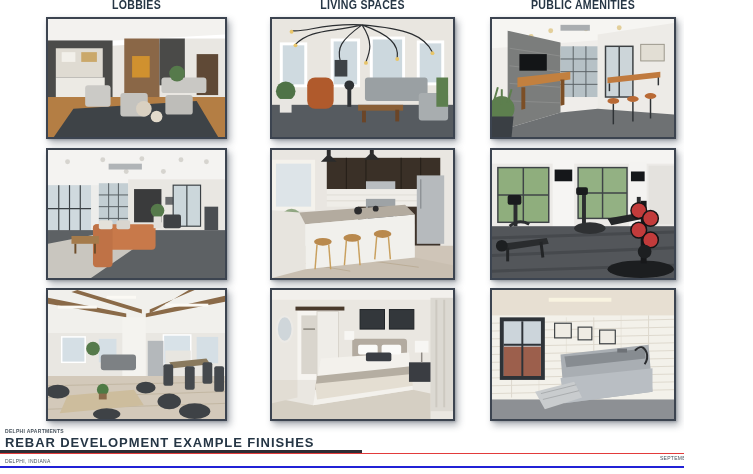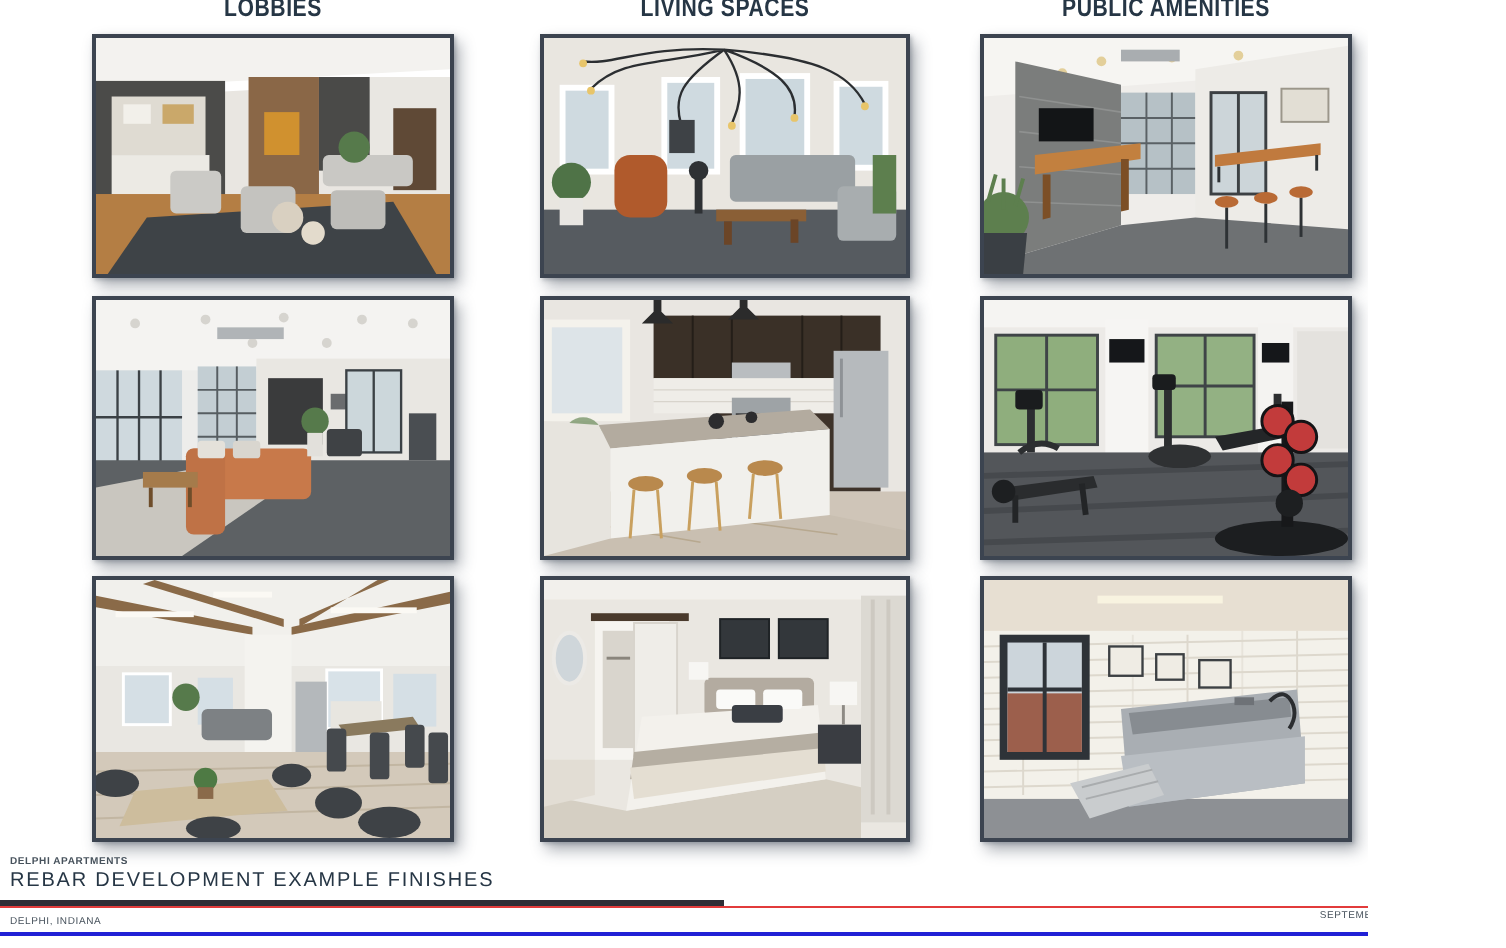--- a/index.html
+++ b/index.html
@@ -21,21 +21,21 @@
     box-shadow:3px 4px 7px rgba(40,50,65,.38),1px 1px 2px rgba(40,50,65,.25);
     background:#e9e7e2;overflow:hidden;
   }
   .photo svg{display:block;width:100%;height:100%;}
   
   .r1{top:17px;height:122px;} .r2{top:148px;height:132px;} .r3{top:288px;height:133px;}
   .c1{left:46px;width:181px;} .c2{left:270px;width:185px;} .c3{left:490px;width:186px;}
   .h-c1{left:46px;width:181px;} .h-c2{left:270px;width:185px;} .h-c3{left:490px;width:186px;}
   
   .project-label{position:absolute;left:5px;top:428px;font-size:5px;letter-spacing:.3px;color:var(--text-muted);font-weight:700;}
-  .slide-title{position:absolute;left:5px;top:435px;font-size:10px;font-weight:400;letter-spacing:.9px;color:var(--heading);white-space:nowrap;}
+  .slide-title{position:absolute;left:5px;top:435px;font-size:13px;font-weight:700;letter-spacing:.9px;color:var(--heading);white-space:nowrap;}
   .rule-dark{position:absolute;left:0;top:450px;width:362px;height:2.5px;background:var(--rule-dark);}
   .rule-red{position:absolute;left:0;top:452.5px;width:717px;height:1.5px;background:var(--accent-red);}
   .location-label{position:absolute;left:5px;top:457.5px;font-size:5px;letter-spacing:.3px;color:var(--text-muted);}
   .date-label{position:absolute;left:0;top:454.5px;width:717px;text-align:right;font-size:5px;letter-spacing:.3px;color:var(--text-muted);}
   .rule-blue{position:absolute;left:0;top:466px;width:721px;height:1.5px;background:var(--accent-blue);}
 </style>
 </head>
 <body>
 
 <div class="slide">

